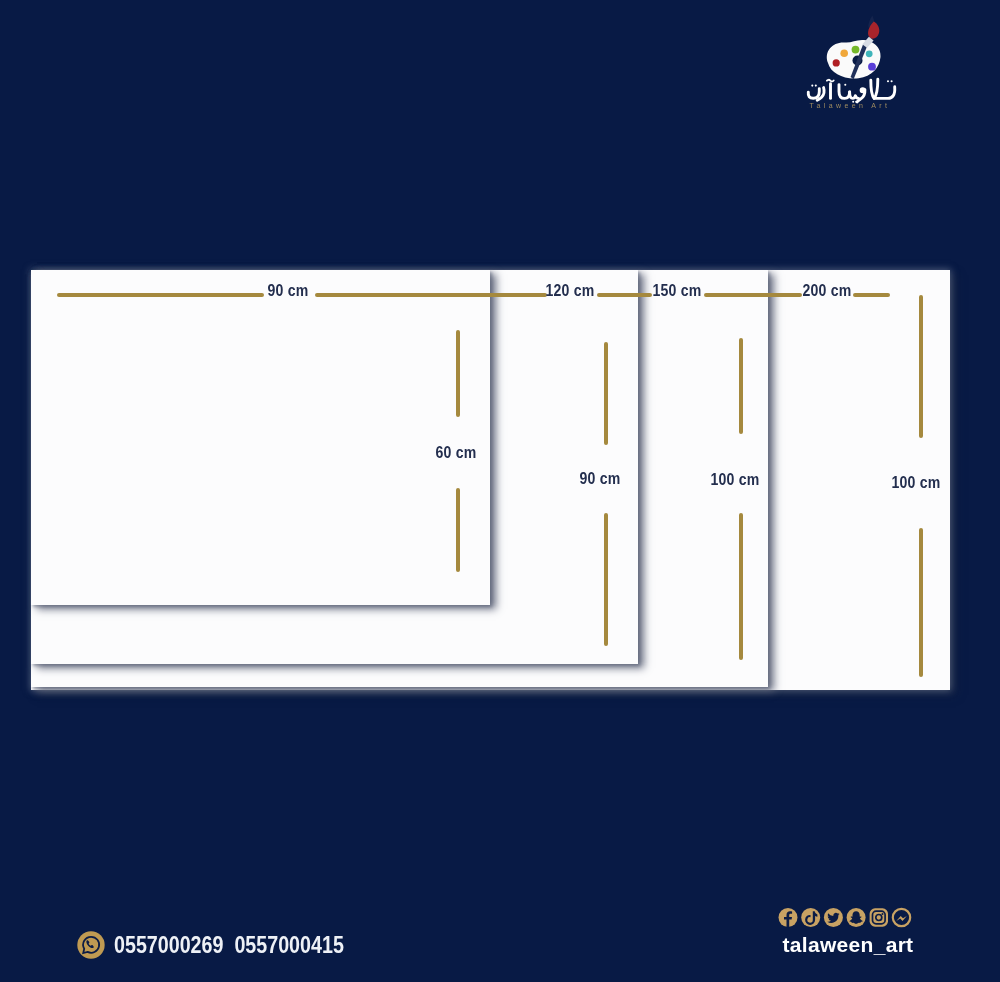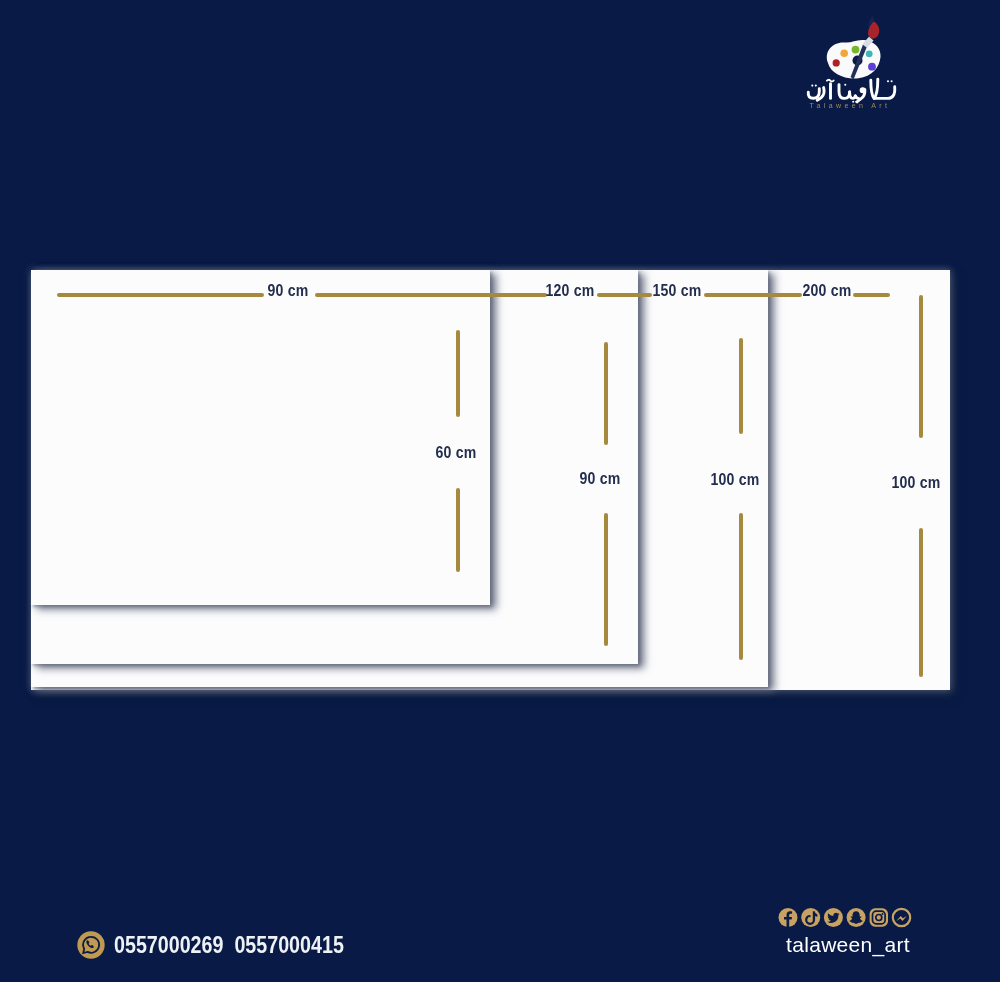--- a/index.html
+++ b/index.html
@@ -164,13 +164,13 @@
     <circle cx="10" cy="10.5" r="3" fill="none" stroke="#0c1c45" stroke-width="1.7"></circle>
     <circle cx="13.7" cy="6.9" r="1" fill="#0c1c45"></circle>
   </g>
 
   <g transform="translate(113.5,0)">
     <circle cx="10" cy="10.5" r="8.7" fill="none" stroke="#c8a263" stroke-width="2.2"></circle>
     <path d="M 11 14 L 8.7 11.6 L 4.8 14 L 9.2 8.9 L 11.5 11.3 L 15.3 8.9 Z" fill="#c8a263"></path>
   </g>
 </svg>
 
-<div style="position:absolute;left:848px;top:945px;transform:translate(-50%,-50%);color:#ffffff;font-size:21px;font-weight:400;letter-spacing:0.3px;white-space:nowrap;">talaween_art</div>
+<div style="position:absolute;left:848px;top:945px;transform:translate(-50%,-50%);color:#ffffff;font-size:21px;font-weight:700;letter-spacing:0.3px;white-space:nowrap;">talaween_art</div>
 
 </body></html>

